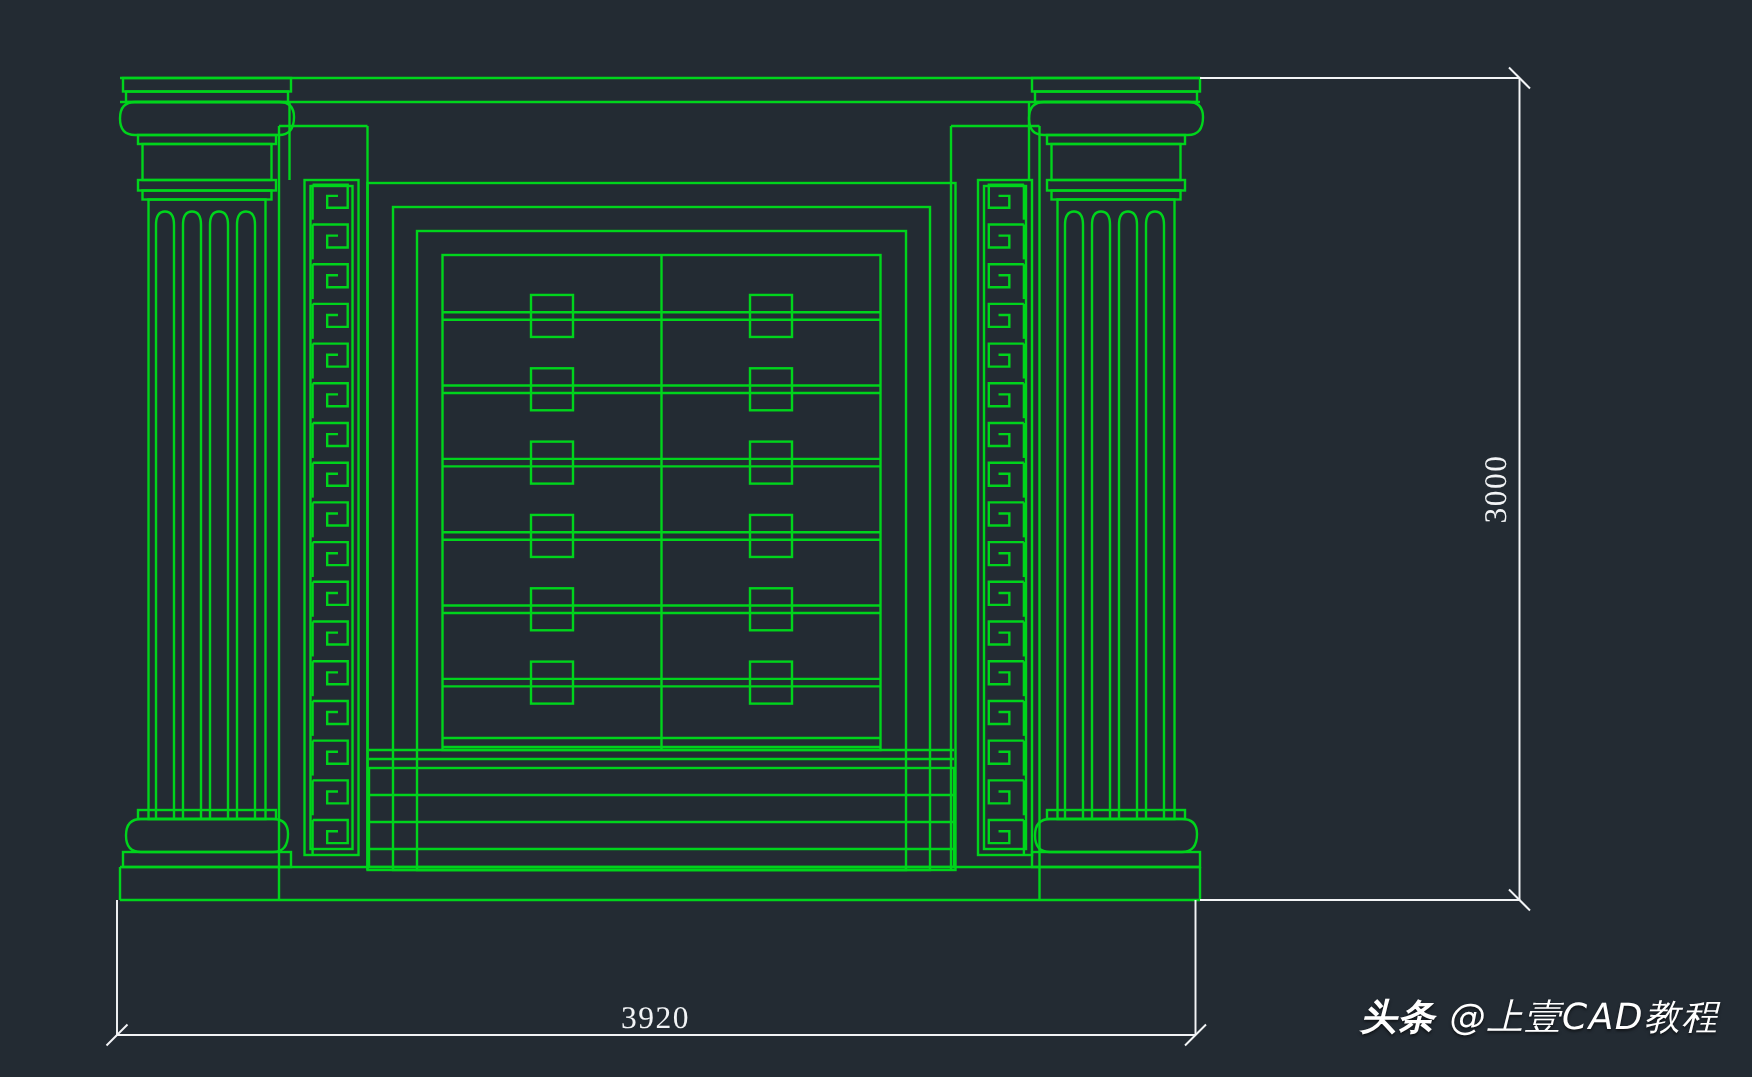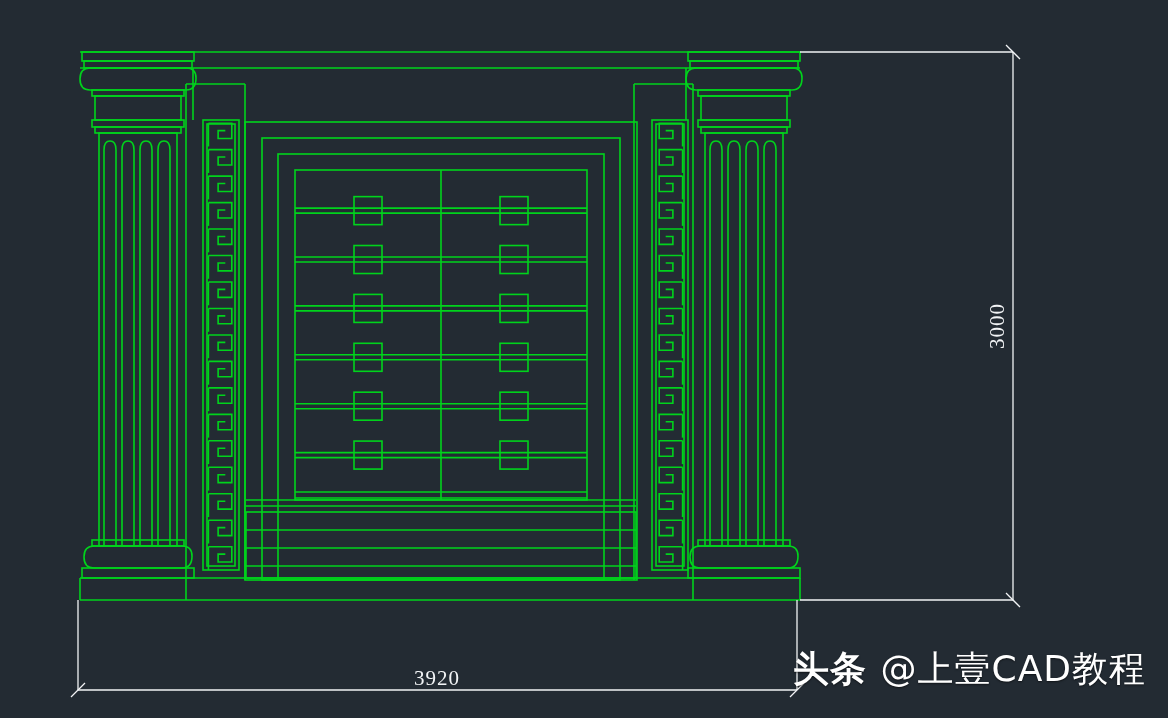--- a/index.html
+++ b/index.html
@@ -4,24 +4,25 @@
 <style>
   html,body{margin:0;padding:0;background:#232b33;}
   body{
     width:1168px;height:718px;overflow:hidden;position:relative;
     font-family:"Liberation Sans",sans-serif;
   }
   #cad-canvas{position:absolute;left:0;top:0;width:1168px;height:718px;}
   .watermark{
     position:absolute;right:22px;bottom:24px;
     font-family:"DejaVu Sans",sans-serif;
-    font-size:36px;font-weight:bold;color:#ffffff;
+    font-size:24px;font-weight:bold;color:#ffffff;
     letter-spacing:1px;white-space:nowrap;
     text-shadow:0 1px 2px rgba(0,0,0,.55);
     user-select:none;
+    font-style:italic;
   }
   .wm-head{color:#ffffff;}
   .wm-at{font-weight:normal;}
   .dimtext{
     font-family:"Liberation Serif",serif;
     fill:#f2f4f6;font-size:21px;letter-spacing:1px;
   }
 </style>
 </head>
 <body>

